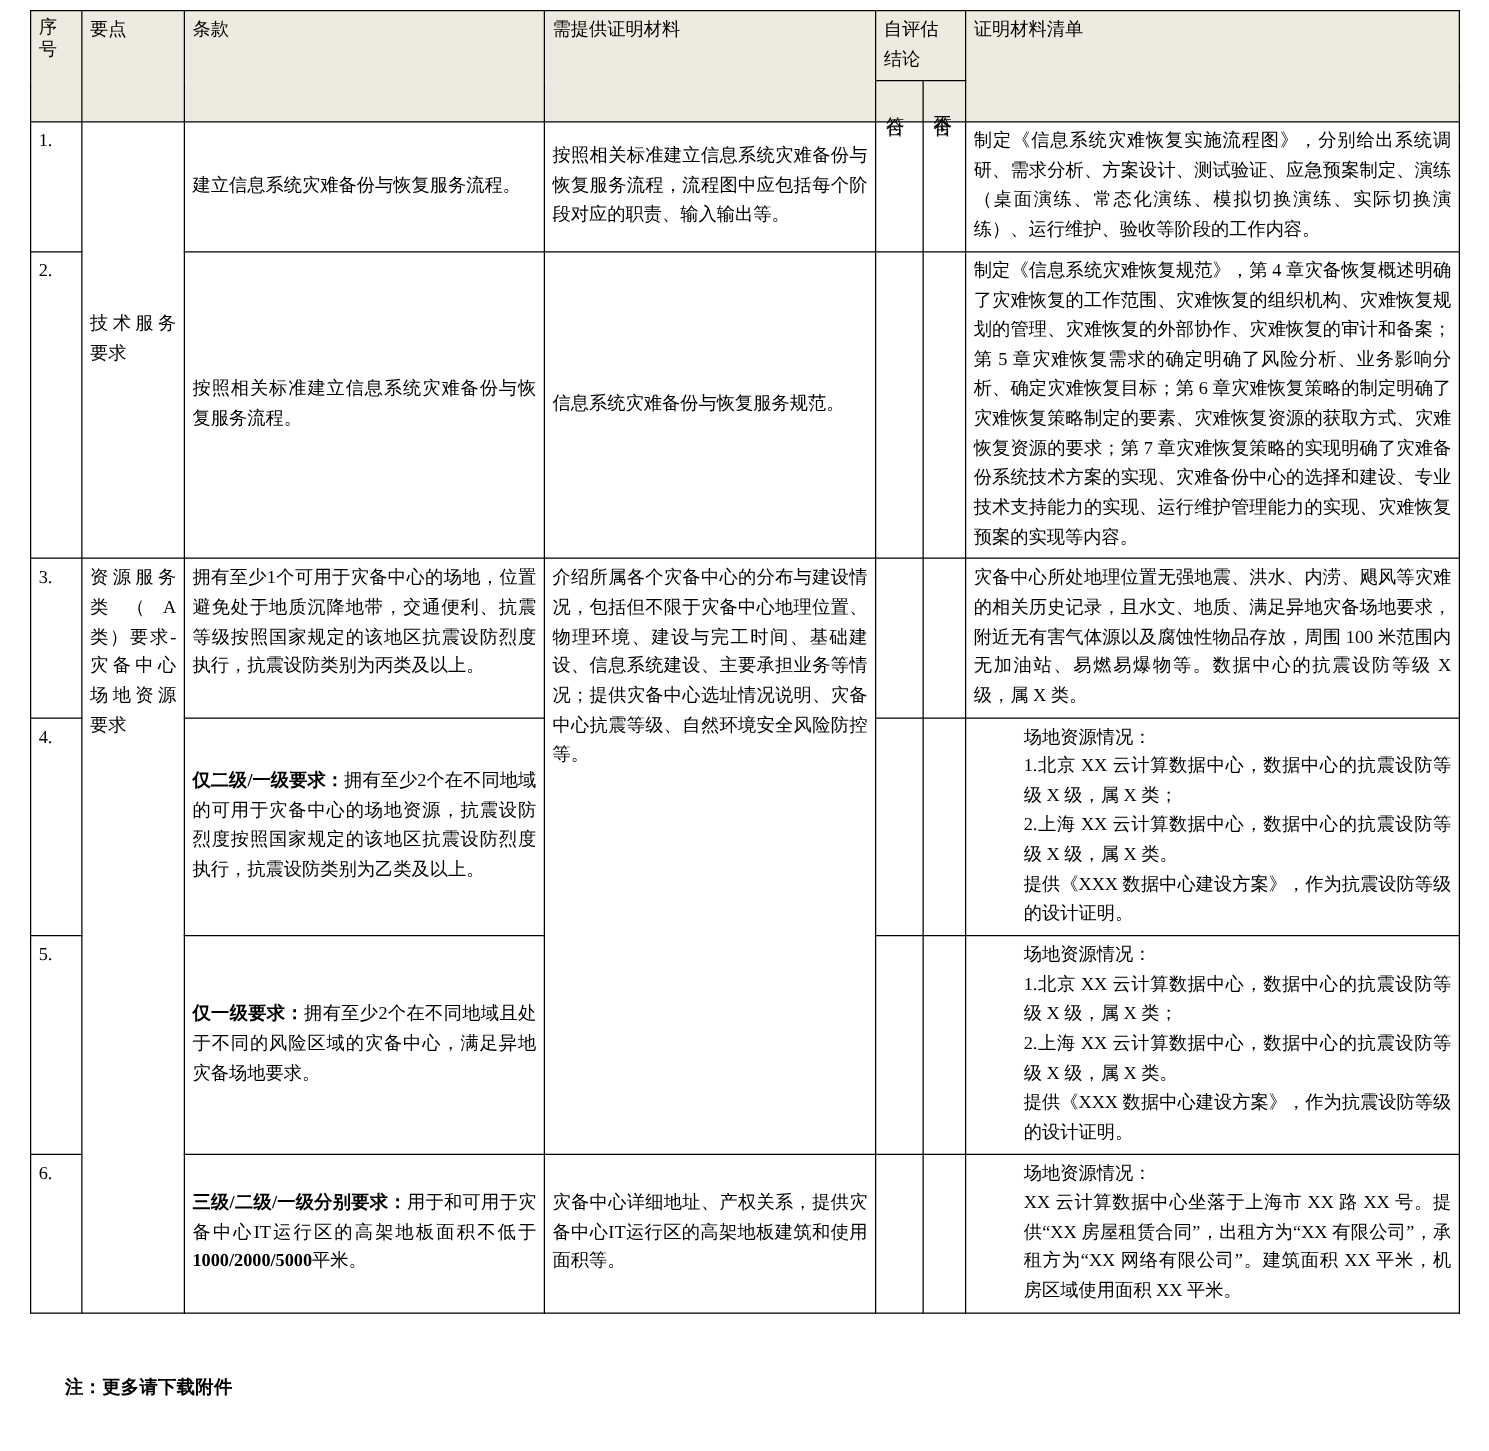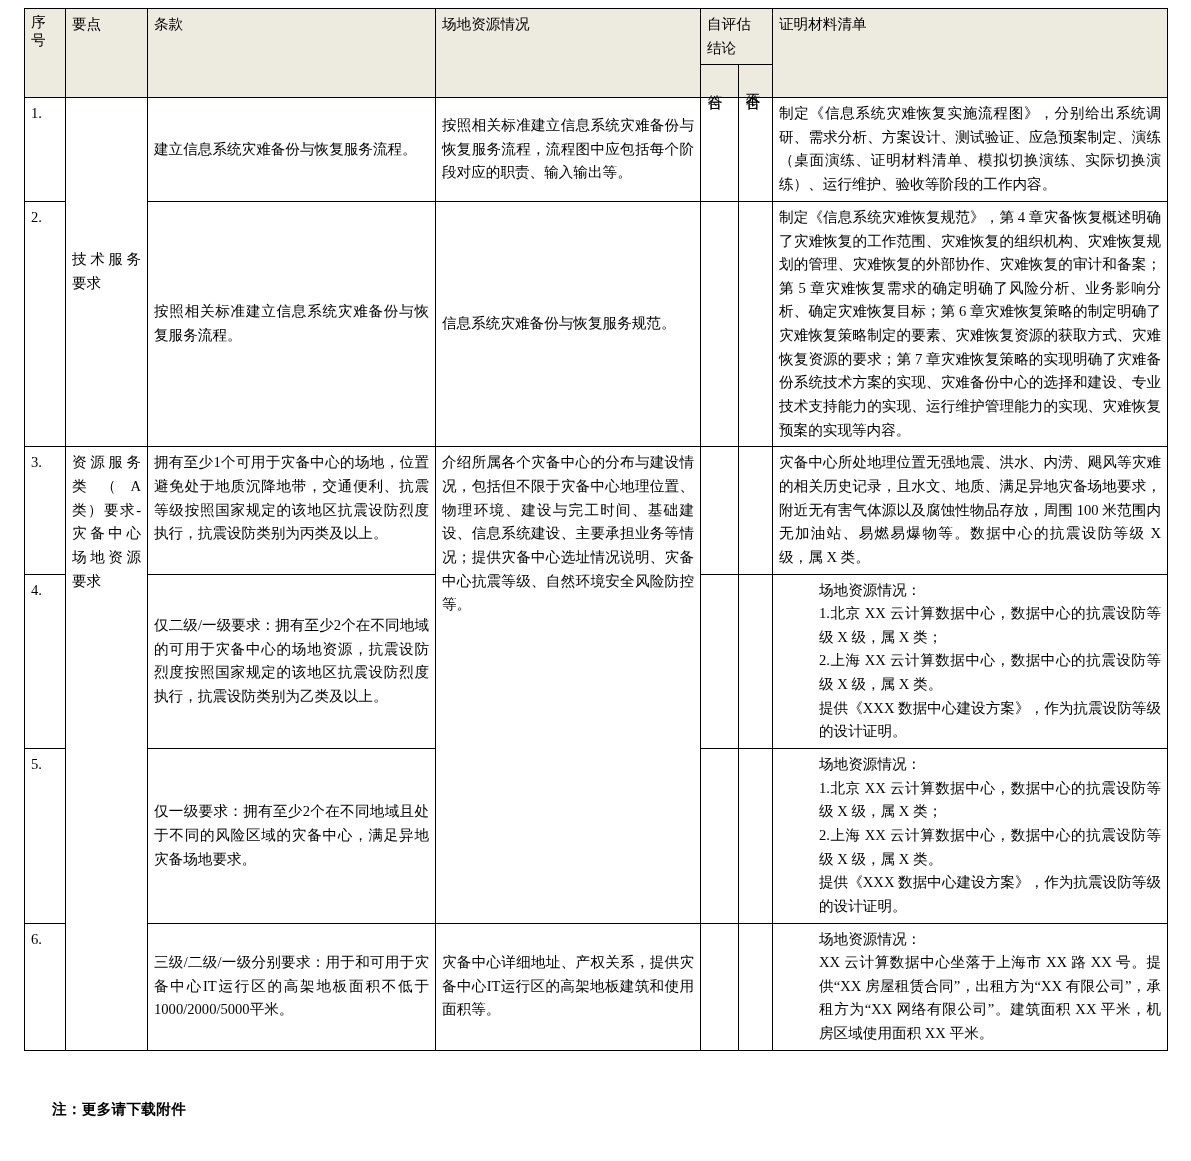--- a/index.html
+++ b/index.html
@@ -101,21 +101,21 @@
   }
   td.c-check {
     width: 34px;
   }
   td.c-list {
     line-height: 1.70;
     padding-top: 7px;
     padding-left: 8px;
     padding-right: 8px;
   }
-  .b { font-weight: normal; }
+  .b { font-weight: bold; }
   .note {
     position: absolute;
     left: 52px;
     top: 1100px;
     font-size: 14.6px;
     font-weight: bold;
     letter-spacing: 0.3px;
   }
   .cell-lines { display: block; margin-left: 40px; }
   .cell-lines .ln { display: block; }
@@ -136,21 +136,21 @@
       <col style="width:395px">
     </colgroup>
     <thead>
       <tr>
         <th class="h-seq" rowspan="2">
           <span class="vtext">序</span>
           <span class="vtext">号</span>
         </th>
         <th rowspan="2">要点</th>
         <th rowspan="2">条款</th>
-        <th rowspan="2">场地资源情况</th>
+        <th rowspan="2">需提供证明材料</th>
         <th class="hdr-conclusion" colspan="2">
           <span style="display:block">自评估</span>
           <span style="display:block">结论</span>
         </th>
         <th rowspan="2">证明材料清单</th>
       </tr>
       <tr>
         <th>
           <span class="hdr-sub">符合</span>
         </th>
@@ -161,21 +161,21 @@
     </thead>
     <tbody>
 
       <tr>
         <td class="c-seq" rowspan="1" style="height:95px">1.</td>
         <td class="c-point mid" rowspan="2">技术服务要求</td>
         <td class="c-clause mid">建立信息系统灾难备份与恢复服务流程。</td>
         <td class="c-material mid">按照相关标准建立信息系统灾难备份与恢复服务流程，流程图中应包括每个阶段对应的职责、输入输出等。</td>
         <td class="c-check"></td>
         <td class="c-check"></td>
-        <td class="c-list">制定《信息系统灾难恢复实施流程图》，分别给出系统调研、需求分析、方案设计、测试验证、应急预案制定、演练（桌面演练、证明材料清单、模拟切换演练、实际切换演练）、运行维护、验收等阶段的工作内容。</td>
+        <td class="c-list">制定《信息系统灾难恢复实施流程图》，分别给出系统调研、需求分析、方案设计、测试验证、应急预案制定、演练（桌面演练、常态化演练、模拟切换演练、实际切换演练）、运行维护、验收等阶段的工作内容。</td>
       </tr>
 
       <tr>
         <td class="c-seq">2.</td>
         <td class="c-clause mid">按照相关标准建立信息系统灾难备份与恢复服务流程。</td>
         <td class="c-material mid">信息系统灾难备份与恢复服务规范。</td>
         <td class="c-check"></td>
         <td class="c-check"></td>
         <td class="c-list">制定《信息系统灾难恢复规范》，第 4 章灾备恢复概述明确了灾难恢复的工作范围、灾难恢复的组织机构、灾难恢复规划的管理、灾难恢复的外部协作、灾难恢复的审计和备案；第 5 章灾难恢复需求的确定明确了风险分析、业务影响分析、确定灾难恢复目标；第 6 章灾难恢复策略的制定明确了灾难恢复策略制定的要素、灾难恢复资源的获取方式、灾难恢复资源的要求；第 7 章灾难恢复策略的实现明确了灾难备份系统技术方案的实现、灾难备份中心的选择和建设、专业技术支持能力的实现、运行维护管理能力的实现、灾难恢复预案的实现等内容。</td>
       </tr>

